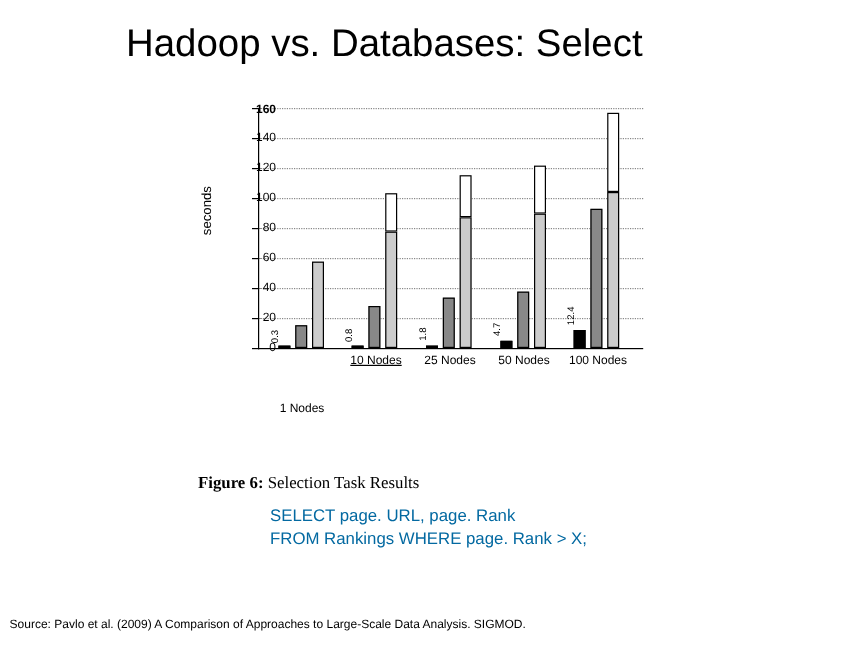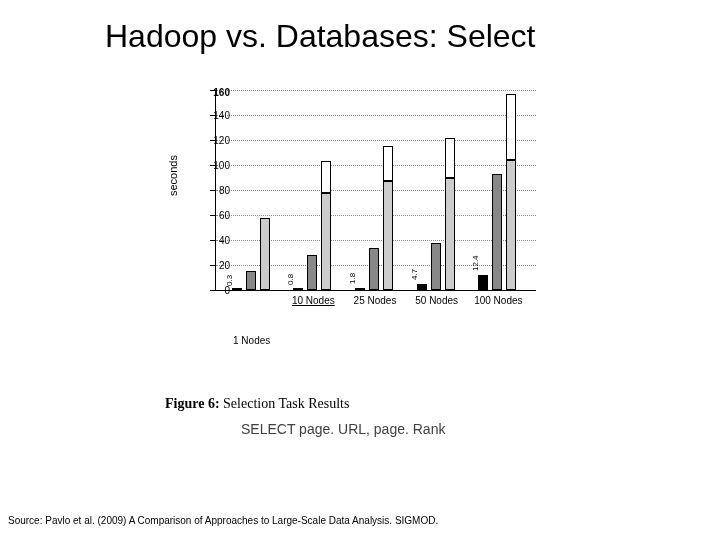--- a/index.html
+++ b/index.html
@@ -123,22 +123,21 @@
     font-size: 14px;
     margin-top: 26px;
   }
   .figure-caption-row b { font-weight: bold; }
   .query-block {
     position: absolute;
     left: 225px;
     top: 420px;
     font-size: 14px;
     line-height: 1.35;
-    color: #404040;
-    margin-left: 16px;
+    color: #0369a1;
   }
   .source-line {
     position: absolute;
     left: 8px;
     bottom: 14px;
     font-size: 10px;
     color: #000;
   }
 </style>
 </head>
@@ -215,15 +214,16 @@
     <div class="y-label" style="top: 12px; font-weight: bold;">160</div>
     <div class="x-label" style="left: 86.6667px; margin-top: 40px;">1 Nodes</div>
     <div class="x-label" style="left: 148.333px; text-decoration: underline;">10 Nodes</div>
     <div class="x-label" style="left: 210px;">25 Nodes</div>
     <div class="x-label" style="left: 271.667px;">50 Nodes</div>
     <div class="x-label" style="left: 333.333px;">100 Nodes</div>
   </div>
 
 <div class="query-block">
   <div>SELECT page. URL, page. Rank</div>
+  <div>FROM Rankings WHERE page. Rank &gt; X;</div>
 </div>
 
 <div class="source-line">Source: Pavlo et al. (2009) A Comparison of Approaches to Large-Scale Data Analysis. SIGMOD.</div>
 
 </body></html>

